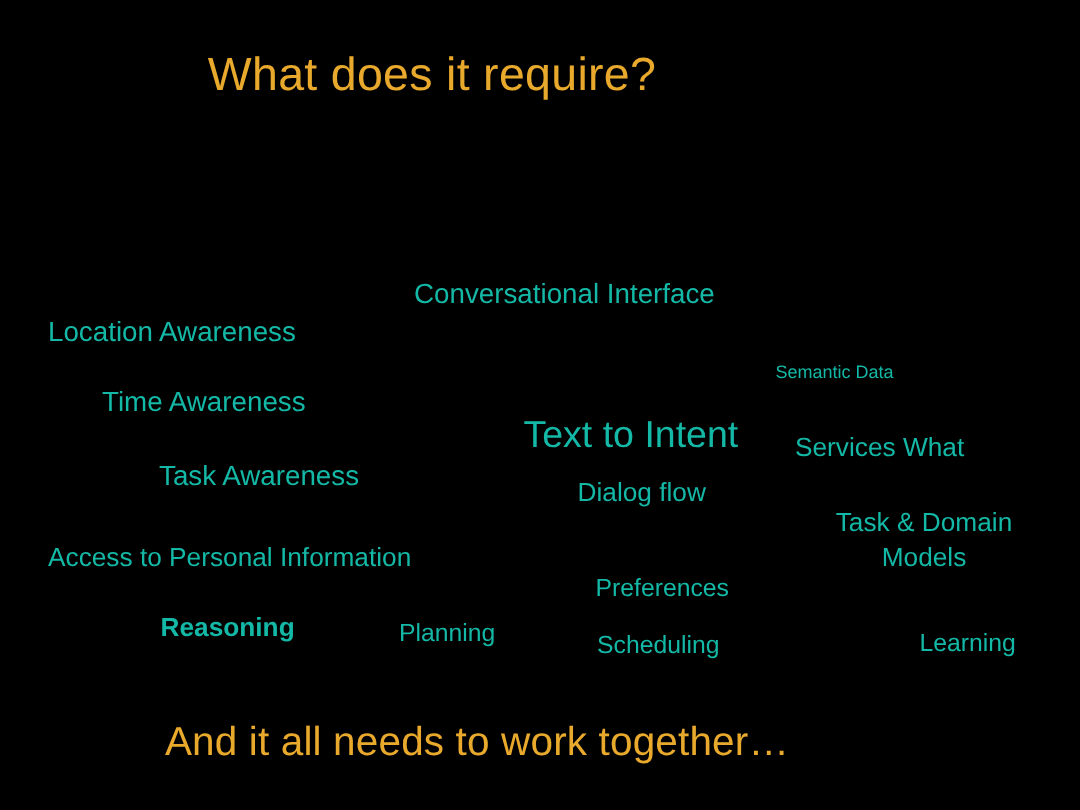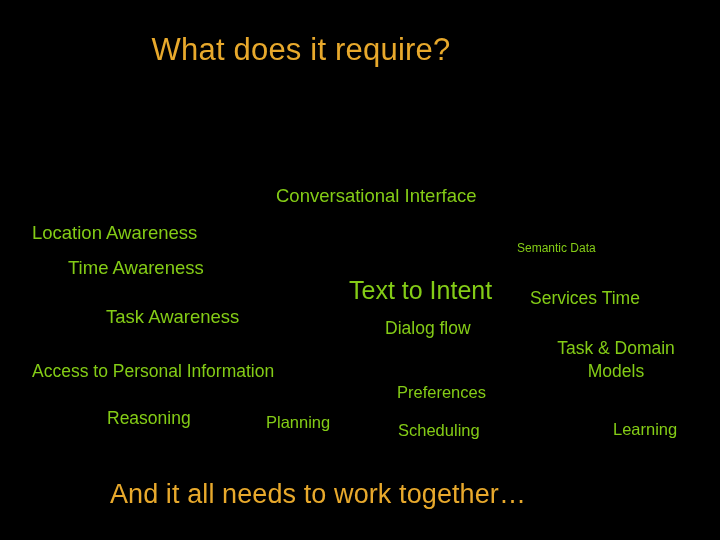--- a/index.html
+++ b/index.html
@@ -14,21 +14,21 @@
   #slide {
     position: relative;
     width: 720px;
     height: 540px;
     background: #000000;
     overflow: hidden;
     -webkit-font-smoothing: antialiased;
   }
   .slide-title {
     position: absolute;
-    left: 17px;
+    left: 4px;
     top: 31px;
     width: 568px;
     text-align: center;
     color: #e8a92c;
     font-size: 31px;
     font-weight: 400;
     letter-spacing: 0.2px;
     line-height: 38px;
     white-space: nowrap;
   }
@@ -40,40 +40,40 @@
     text-align: center;
     color: #e8a92c;
     font-size: 27px;
     font-weight: 400;
     letter-spacing: 0.1px;
     line-height: 34px;
     white-space: nowrap;
   }
   .req-item {
     position: absolute;
-    color: #84cc16;
+    color: #14b8a6;
     font-weight: 400;
     line-height: 1.18;
     white-space: pre-line;
     text-align: center;
   }
   
   .it-conversational-interface { left: 276px; top: 185px; font-size: 18.5px; }
-  .it-location-awareness       { left: 32px;  top: 210px; font-size: 18.5px; margin-top: 12px; }
+  .it-location-awareness       { left: 32px;  top: 210px; font-size: 18.5px; }
   .it-speech-to-text           { left: 303px; top: 234px; font-size: 18.5px; }
   .it-semantic-data            { left: 517px; top: 241px; font-size: 12px; }
   .it-time-awareness           { left: 68px;  top: 257px; font-size: 18.5px; }
   .it-text-to-intent           { left: 349px; top: 276px; font-size: 25px; }
   .it-services-apis            { left: 530px; top: 288px; font-size: 17.5px; }
   .it-task-awareness           { left: 106px; top: 306px; font-size: 18.5px; }
   .it-dialog-flow              { left: 385px; top: 318px; font-size: 17.5px; }
   .it-task-domain-models       { left: 540px; top: 337px; width: 152px; font-size: 17.5px; line-height: 1.3; }
   .it-access-personal-info     { left: 32px;  top: 361px; font-size: 17.5px; }
   .it-preferences              { left: 397px; top: 367px; font-size: 16.5px; margin-top: 16px; }
-  .it-reasoning                { left: 107px; top: 408px; font-size: 17.5px; }
+  .it-reasoning                { left: 107px; top: 408px; font-size: 17.5px; font-weight: bold; }
   .it-planning                 { left: 266px; top: 413px; font-size: 16.5px; }
   .it-scheduling               { left: 398px; top: 421px; font-size: 16.5px; }
   .it-learning                 { left: 577px; top: 420px; font-size: 16.5px; margin-left: 36px; }
 </style>
 </head>
 <body>
 
 <div id="slide">
 
   <div class="slide-title">What does it require?</div>
@@ -82,21 +82,21 @@
 
   <div class="req-item it-location-awareness">Location Awareness</div>
 
 
   <div class="req-item it-semantic-data">Semantic Data</div>
 
   <div class="req-item it-time-awareness">Time Awareness</div>
 
   <div class="req-item it-text-to-intent">Text to Intent</div>
 
-  <div class="req-item it-services-apis">Services Time</div>
+  <div class="req-item it-services-apis">Services What</div>
 
   <div class="req-item it-task-awareness">Task Awareness</div>
 
   <div class="req-item it-dialog-flow">Dialog flow</div>
 
   <div class="req-item it-task-domain-models">Task &amp; Domain
 Models</div>
 
   <div class="req-item it-access-personal-info">Access to Personal Information</div>
 

